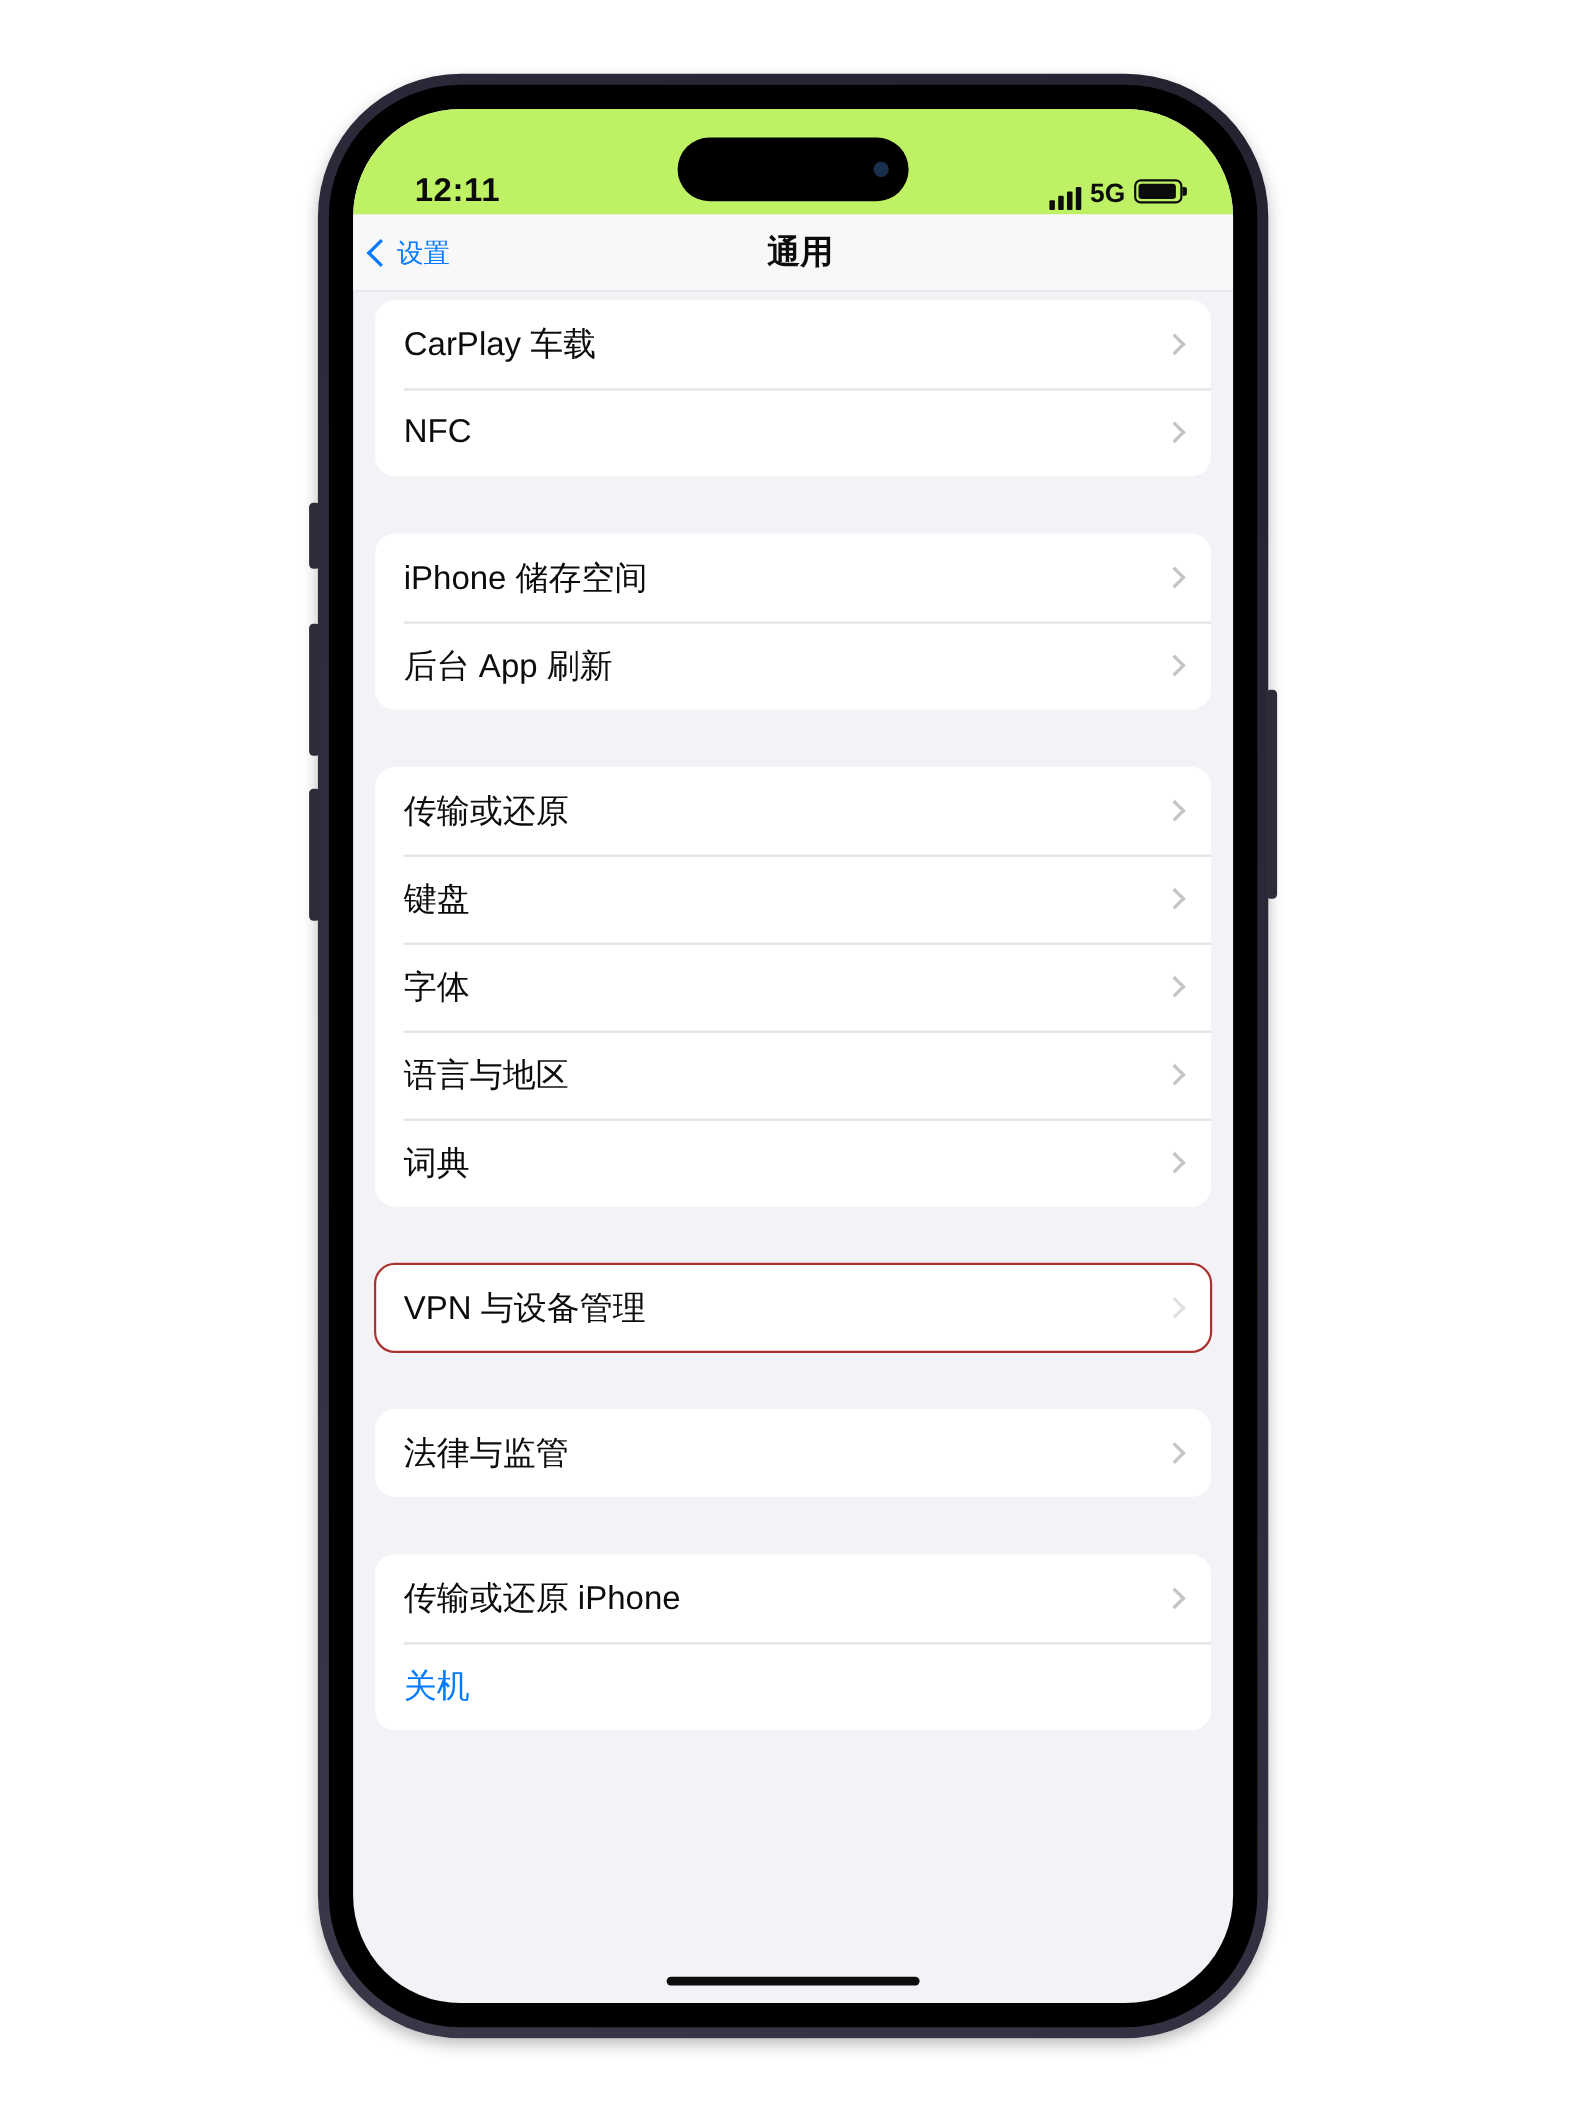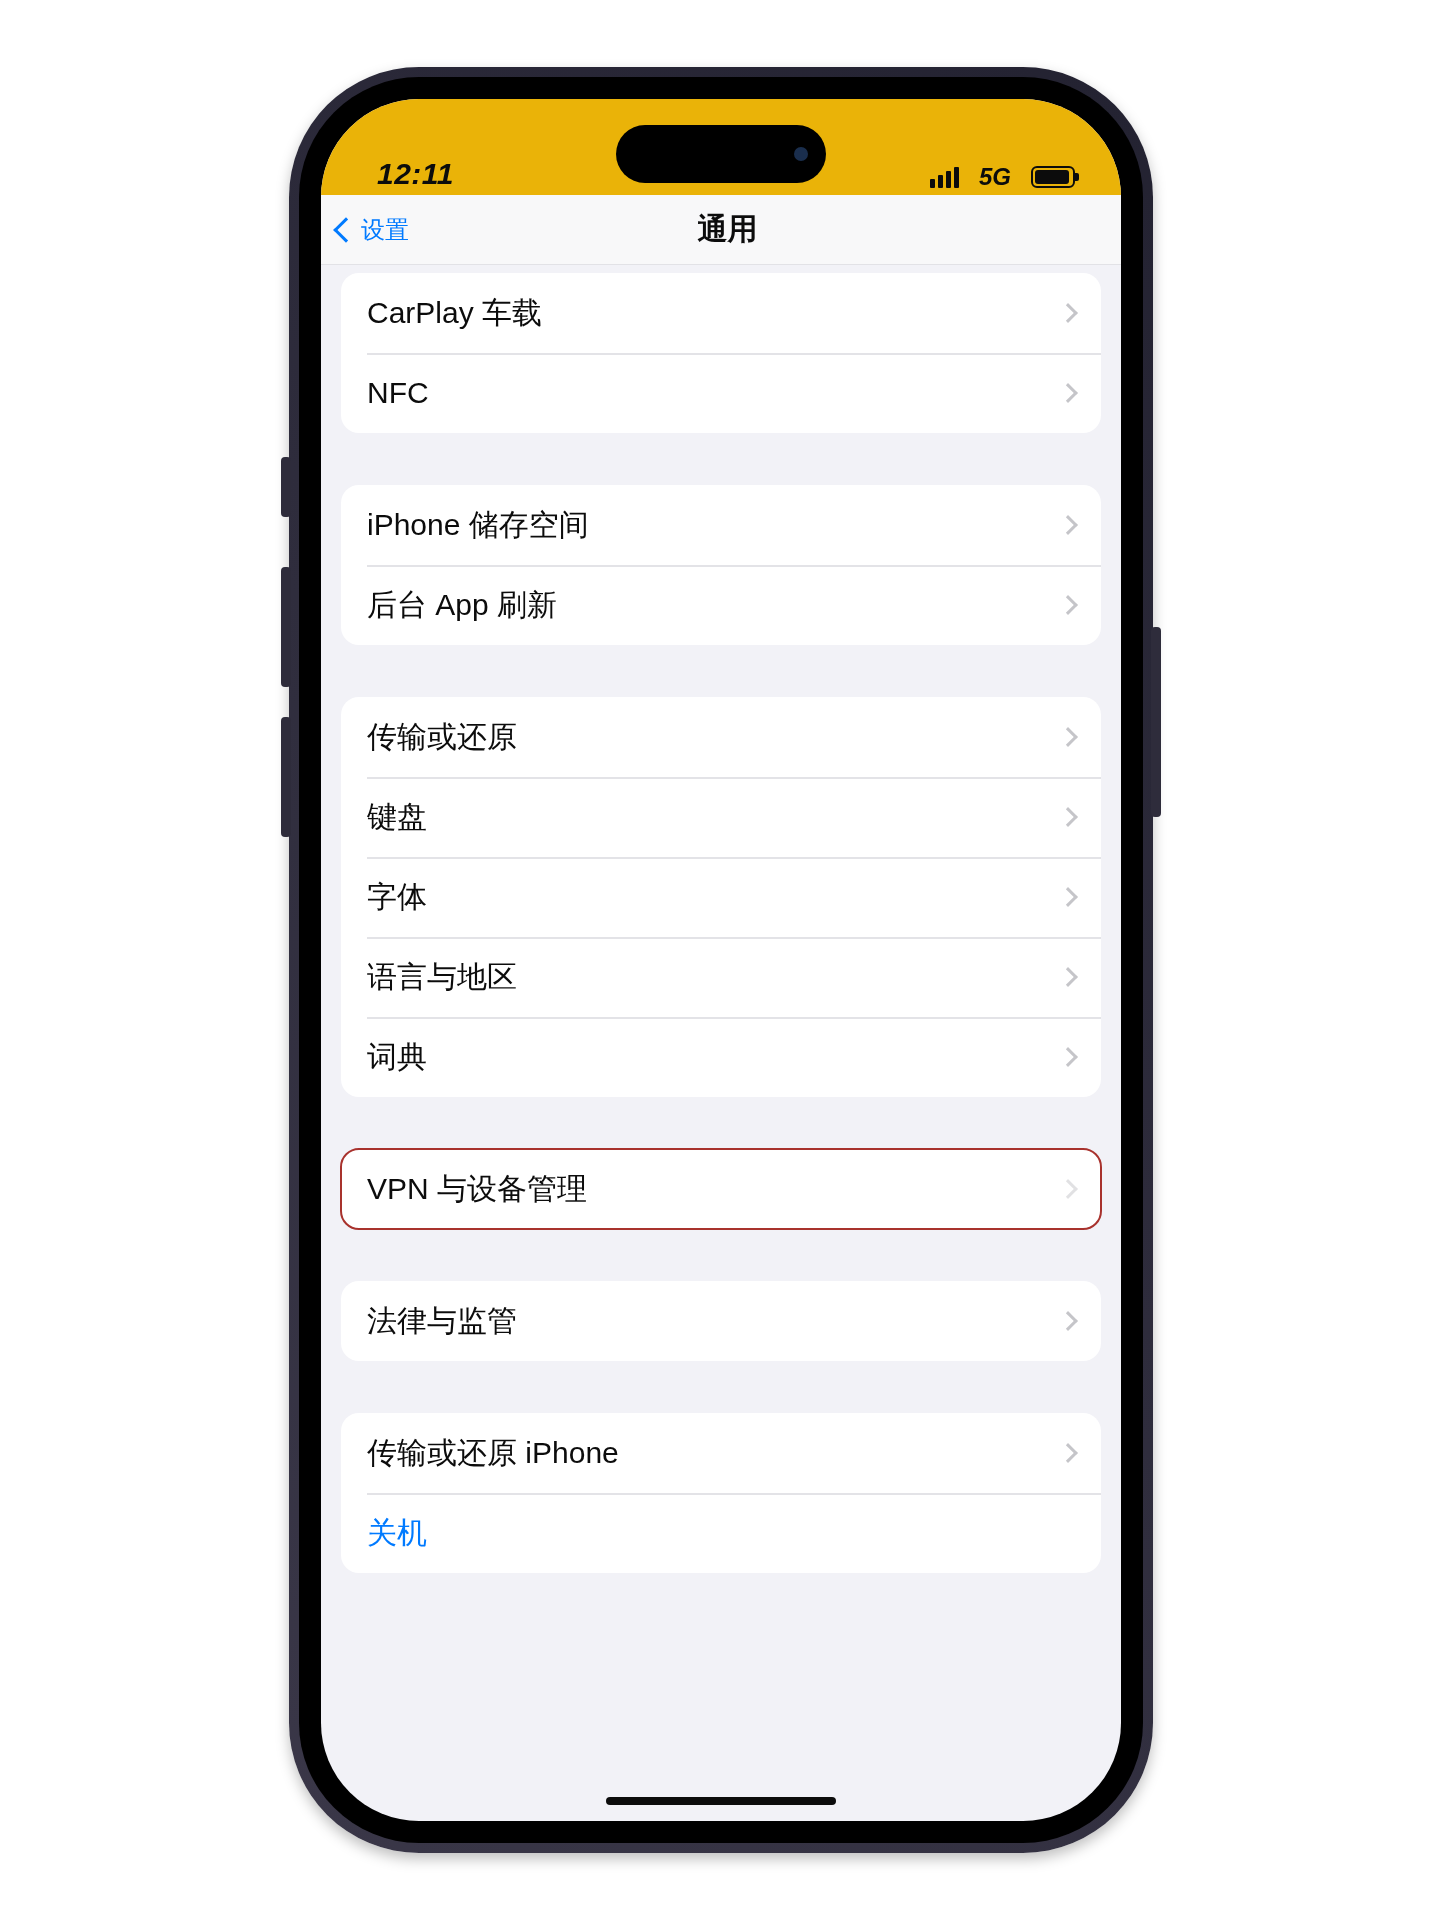--- a/index.html
+++ b/index.html
@@ -67,25 +67,24 @@
     .btn-volup{left:-8px;top:500px;width:10px;height:120px;}
     .btn-voldown{left:-8px;top:650px;width:10px;height:120px;}
     .btn-power{right:-8px;top:560px;width:10px;height:190px;}
     
     .status-bar {
       height: 96px;
       display: flex;
       align-items: flex-end;
       justify-content: space-between;
       padding: 0 46px 4px 56px;
-      background: #eab308;
-      font-style: italic;
+      background: #bef264;
     }
     .sb-time { font-size: 30px; font-weight: 600; color:#0c0c0c; letter-spacing:0.5px; }
-    .sb-right { display:flex; align-items:center; gap:20px; }
+    .sb-right { display:flex; gap:8px; }
     .sb-signal { display:flex; align-items:flex-end; gap:3px; }
     .sb-signal span{ width:5px; background:#0c0c0c; border-radius:1px; display:block;}
     .sb-signal span:nth-child(1){height:9px;}
     .sb-signal span:nth-child(2){height:13px;}
     .sb-signal span:nth-child(3){height:17px;}
     .sb-signal span:nth-child(4){height:21px;}
     .sb-net { font-size:24px; font-weight:600; color:#0c0c0c; }
     .sb-batt { width:44px; height:22px; border:2.5px solid #0c0c0c; border-radius:6px; position:relative; }
     .sb-batt::after{content:"";position:absolute;right:-6px;top:5px;width:4px;height:8px;background:#0c0c0c;border-radius:0 2px 2px 0;}
     .sb-batt i{position:absolute;left:2px;top:2px;bottom:2px;width:34px;background:#0c0c0c;border-radius:3px;}

